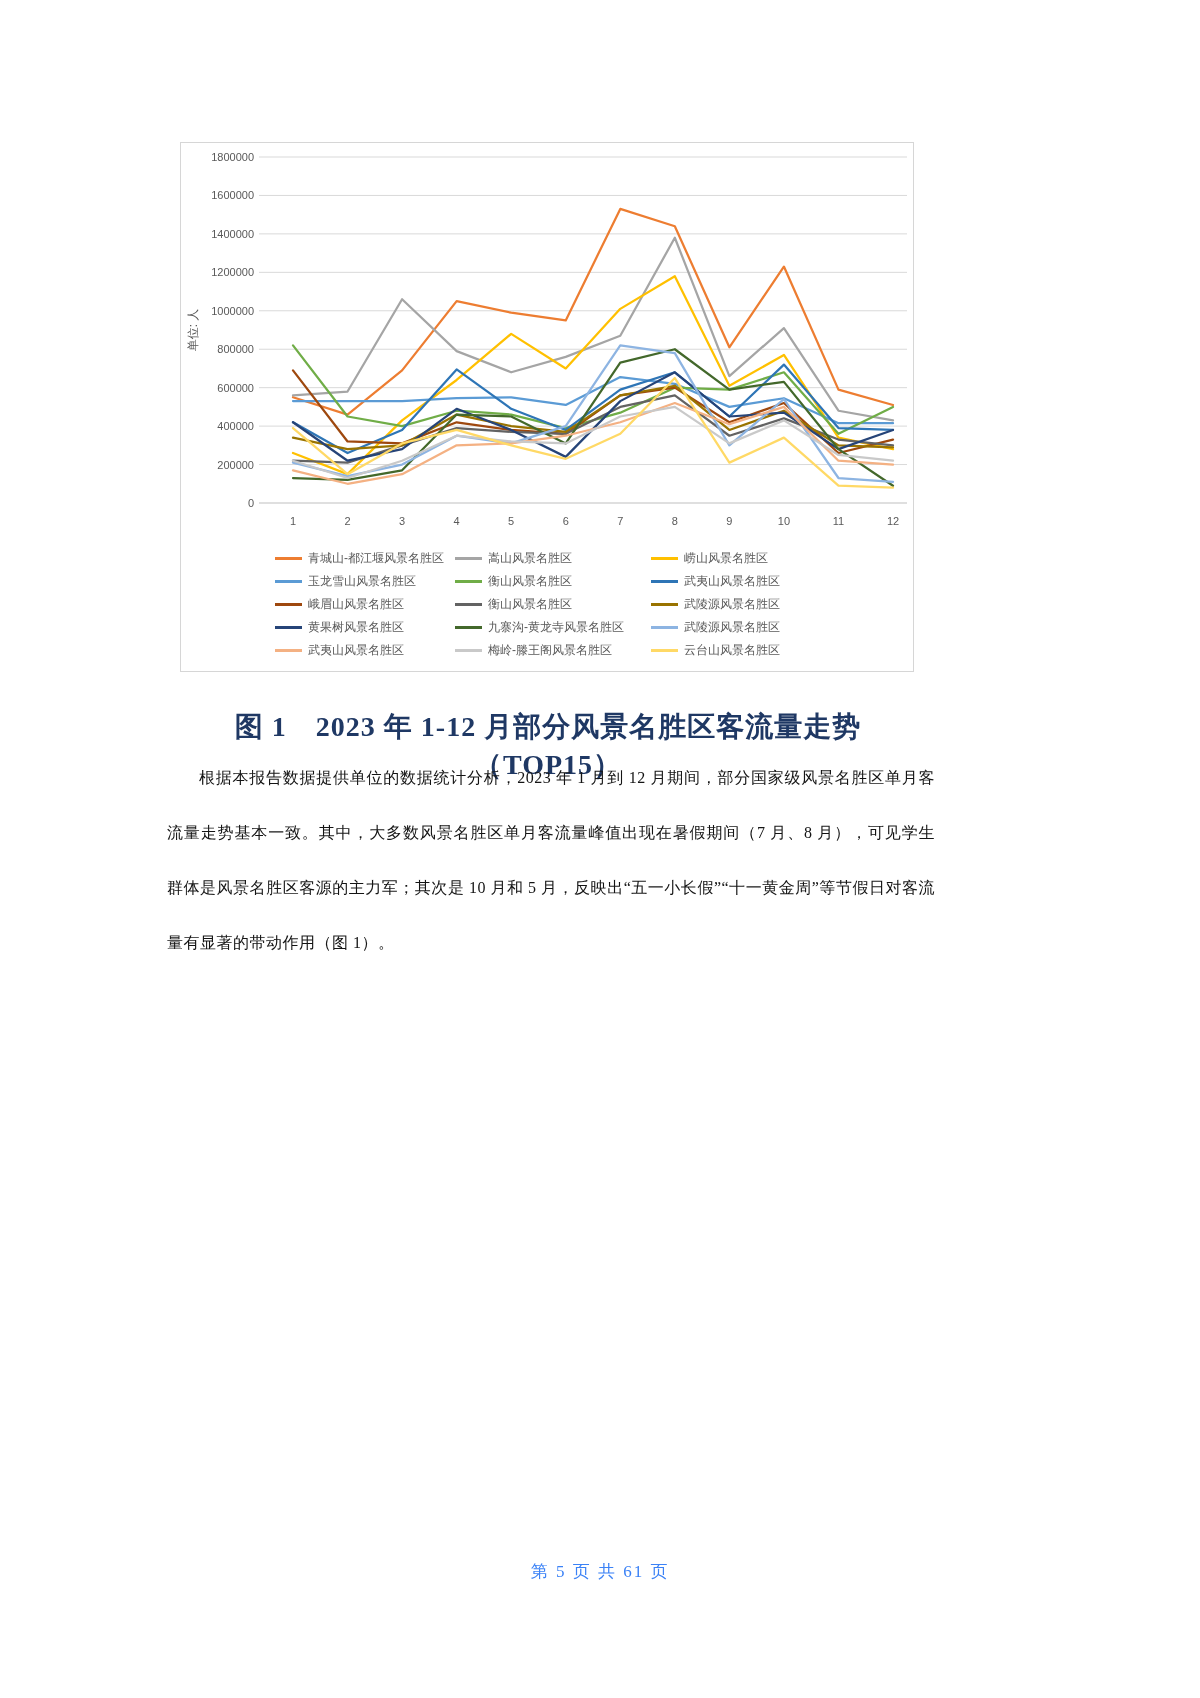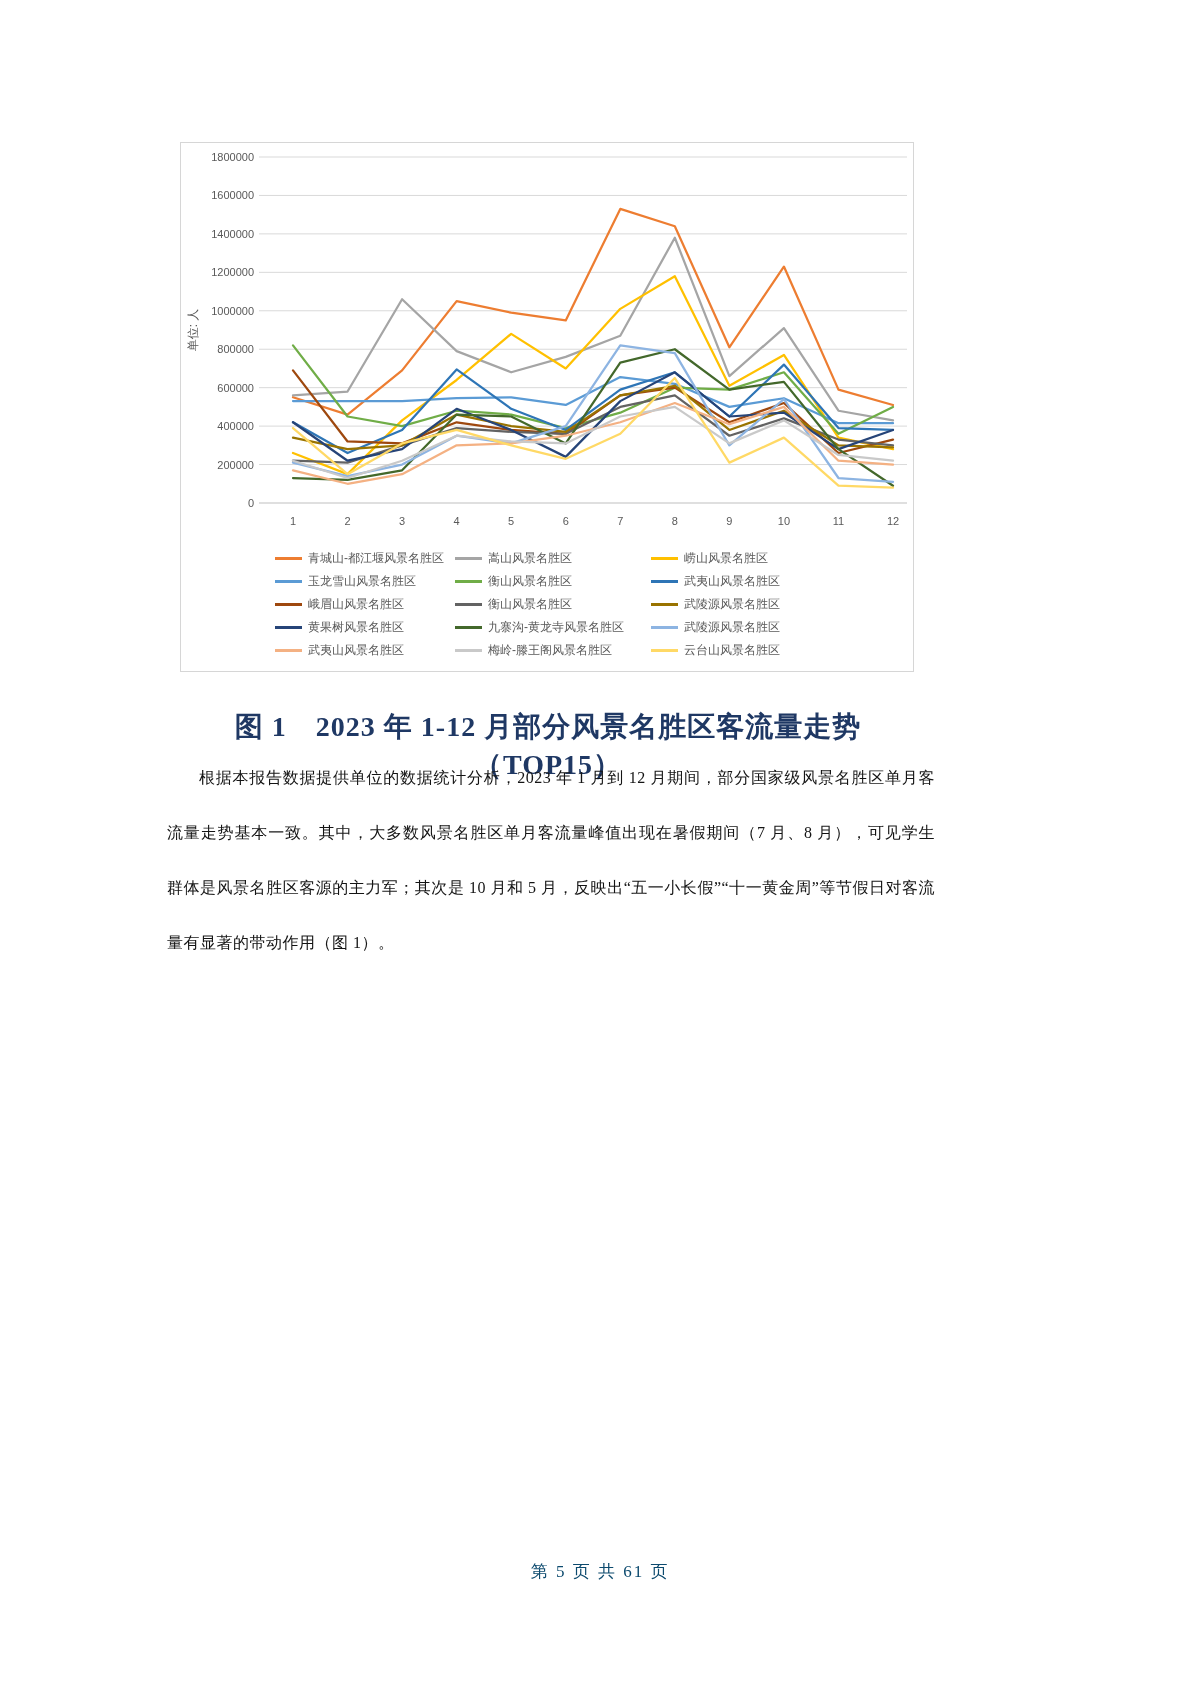--- a/index.html
+++ b/index.html
@@ -27,21 +27,21 @@
     position:absolute; left:178px; top:708px; width:740px; text-align:center;
     font-weight:bold; font-size:28px; color:#1f3864; letter-spacing:1px;
   }
   .body-text {
     position:absolute; left:167px; top:750px; width:768px; margin:0;
     font-size:16px; line-height:55px; color:#141414;
     text-align:justify; text-indent:2em; letter-spacing:0.5px;
   }
   .footer {
     position:absolute; left:0; top:1560px; width:100%; text-align:center;
-    font-size:17px; color:#0c4a6e; letter-spacing:2px;
+    font-size:17px; color:#3b82f6; letter-spacing:2px;
   }
   .tick-label, .month-label {
     font-family:"Liberation Sans","DejaVu Sans",sans-serif;
     font-size:11px; fill:#595959;
   }
   .ylab {
     font-family:"Liberation Sans","DejaVu Sans",sans-serif;
     font-size:12px; fill:#595959;
   }
 </style>

